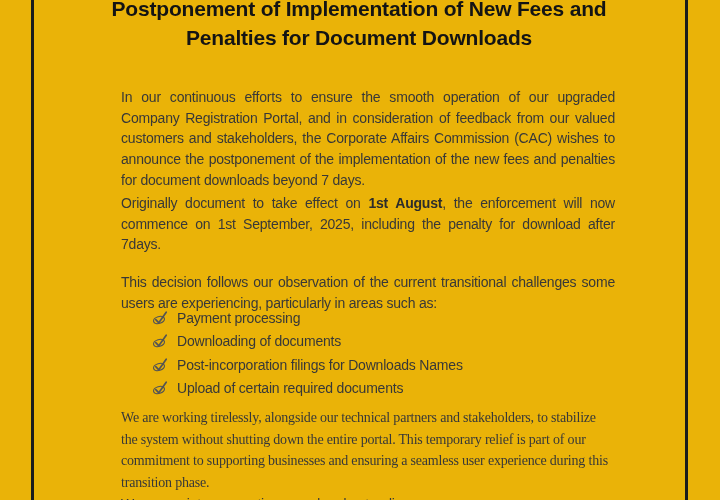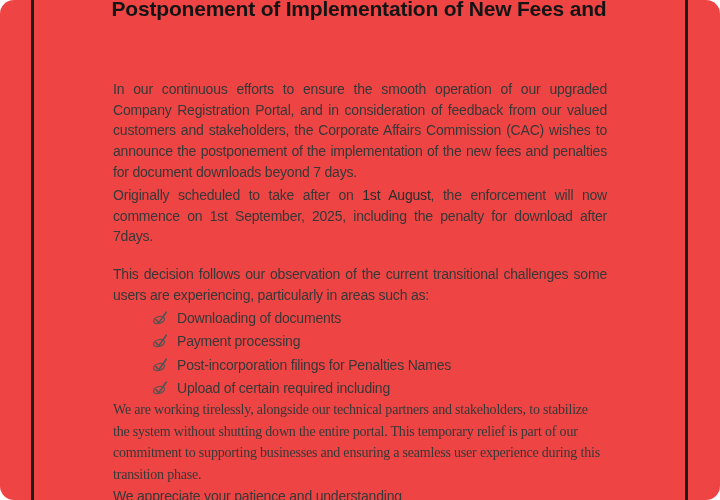--- a/index.html
+++ b/index.html
@@ -4,24 +4,23 @@
 <style>
   html, body {
     margin: 0;
     padding: 0;
     background: #ffffff;
   }
   .page {
     position: relative;
     width: 720px;
     height: 500px;
-    background: #ef4444;
+    background: #eab308;
     overflow: hidden;
     font-family: "Liberation Sans", sans-serif;
-    border-radius: 14px;
   }
   .border-line {
     position: absolute;
     top: 0;
     bottom: 0;
     width: 3px;
     background: #1c1c1c;
   }
   .border-left  { left: 31px; }
   .border-right { left: 685px; }
@@ -38,21 +37,21 @@
     font-weight: 700;
     letter-spacing: -0.2px;
     color: #141414;
   }
   .title-line { display: block; }
 
   .para {
     position: absolute;
     left: 113px;
     width: 494px;
-    margin: 0;
+    margin: 8px;
     font-size: 14px;
     line-height: 20.7px;
     letter-spacing: -0.2px;
     color: #383838;
   }
   .just {
     text-align: justify;
   }
   #p1 { top: 79px; }
   #p2 { top: 185px; }
@@ -85,68 +84,69 @@
     stroke: #545454;
     stroke-width: 1.2;
   }
   .check-icon path {
     fill: none;
     stroke: #545454;
     stroke-width: 1.7;
     stroke-linecap: round;
     stroke-linejoin: round;
   }
-  strong { font-weight: 400; color: #2c2c2c; }
+  strong { font-weight: 700; color: #2c2c2c; }
 </style>
 </head>
 <body>
 
 <div class="page">
 
   <div class="border-line border-left"></div>
   <div class="border-line border-right"></div>
 
   <h1 class="title">
     <span class="title-line">Postponement of Implementation of New Fees and</span>
+    <span class="title-line">Penalties for Document Downloads</span>
   </h1>
 
   <p class="para just" id="p1">In our continuous efforts to ensure the smooth operation of our upgraded Company Registration Portal, and in consideration of feedback from our valued customers and stakeholders, the Corporate Affairs Commission (CAC) wishes to announce the postponement of the implementation of the new fees and penalties for document downloads beyond 7 days.</p>
 
-  <p class="para just" id="p2"><span>Originally scheduled to take after on </span><strong>1st August</strong><span>, the enforcement will now commence on 1st September, 2025, including the penalty for download after 7days.</span></p>
+  <p class="para just" id="p2"><span>Originally document to take effect on </span><strong>1st August</strong><span>, the enforcement will now commence on 1st September, 2025, including the penalty for download after 7days.</span></p>
 
   <p class="para just" id="p3">This decision follows our observation of the current transitional challenges some users are experiencing, particularly in areas such as:</p>
 
   <ul class="checklist">
+    <li class="check-item">
+      <svg class="check-icon" width="18" height="16" viewBox="0 0 18 16">
+        <ellipse cx="7" cy="10" rx="5.6" ry="3.4" transform="rotate(-16 7 10)"></ellipse>
+        <path d="M3.8 9.6 L6.8 12.8 L14.2 2.2"></path>
+      </svg>
+      <span>Payment processing</span>
+    </li>
     <li class="check-item">
       <svg class="check-icon" width="18" height="16" viewBox="0 0 18 16">
         <ellipse cx="7" cy="10" rx="5.6" ry="3.4" transform="rotate(-16 7 10)"></ellipse>
         <path d="M3.8 9.6 L6.8 12.8 L14.2 2.2"></path>
       </svg>
       <span>Downloading of documents</span>
     </li>
     <li class="check-item">
       <svg class="check-icon" width="18" height="16" viewBox="0 0 18 16">
         <ellipse cx="7" cy="10" rx="5.6" ry="3.4" transform="rotate(-16 7 10)"></ellipse>
         <path d="M3.8 9.6 L6.8 12.8 L14.2 2.2"></path>
       </svg>
-      <span>Payment processing</span>
+      <span>Post-incorporation filings for Downloads Names</span>
     </li>
     <li class="check-item">
       <svg class="check-icon" width="18" height="16" viewBox="0 0 18 16">
         <ellipse cx="7" cy="10" rx="5.6" ry="3.4" transform="rotate(-16 7 10)"></ellipse>
         <path d="M3.8 9.6 L6.8 12.8 L14.2 2.2"></path>
       </svg>
-      <span>Post-incorporation filings for Penalties Names</span>
-    </li>
-    <li class="check-item">
-      <svg class="check-icon" width="18" height="16" viewBox="0 0 18 16">
-        <ellipse cx="7" cy="10" rx="5.6" ry="3.4" transform="rotate(-16 7 10)"></ellipse>
-        <path d="M3.8 9.6 L6.8 12.8 L14.2 2.2"></path>
-      </svg>
-      <span>Upload of certain required including</span>
+      <span>Upload of certain required documents</span>
     </li>
   </ul>
 
   <p class="para" id="p4">We are working tirelessly, alongside our technical partners and stakeholders, to stabilize the system without shutting down the entire portal. This temporary relief is part of our commitment to supporting businesses and ensuring a seamless user experience during this transition phase.</p>
 
   <p class="para" id="p5">We appreciate your patience and understanding</p>
 
 </div>
 
 </body></html>

